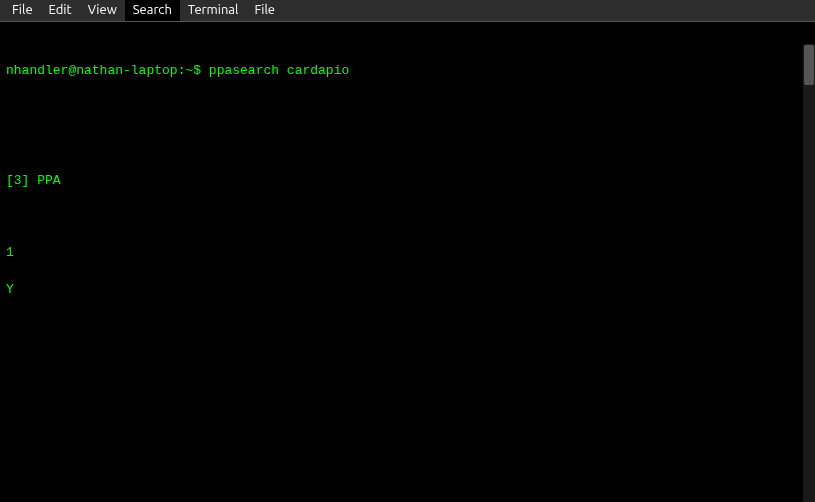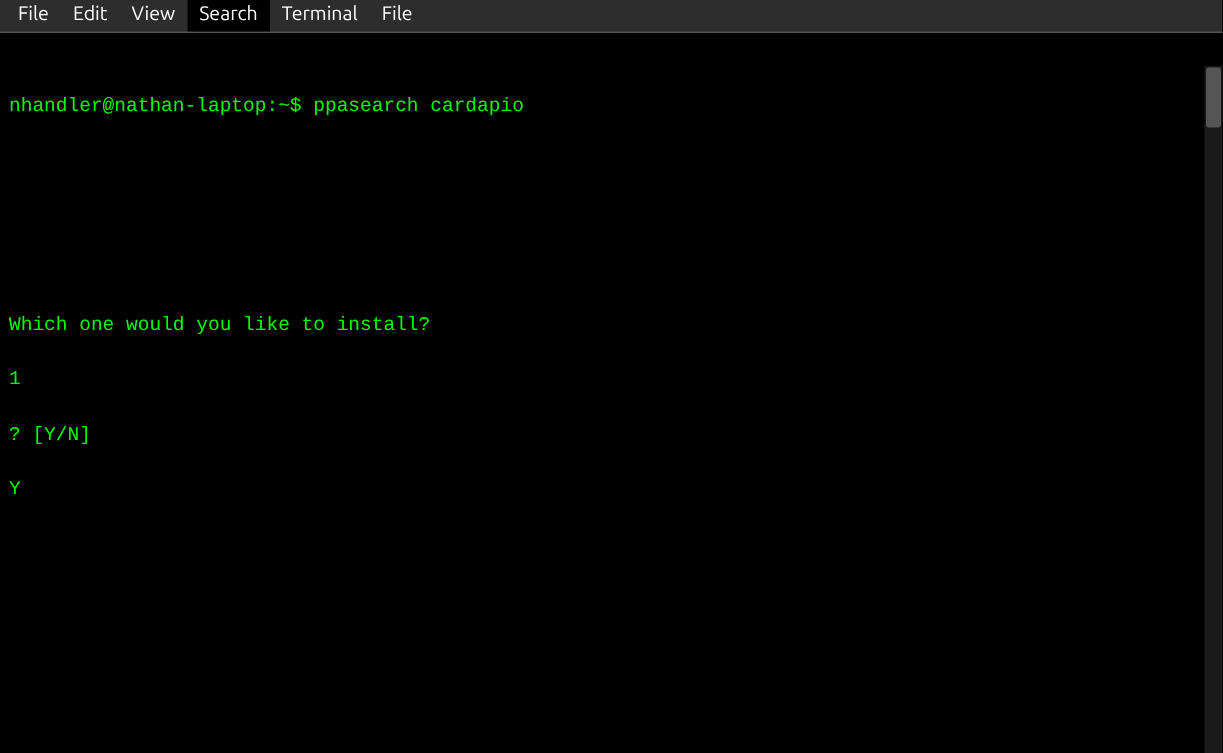--- a/index.html
+++ b/index.html
@@ -88,24 +88,23 @@
   <span class="menubar-item active">Search</span>
   <span class="menubar-item">Terminal</span>
   <span class="menubar-item">File</span>
 </div>
 
 <div class="terminal-wrapper">
   <div class="terminal-content" id="terminal-content">
   <span class="terminal-line">nhandler@nathan-laptop:~$ ppasearch cardapio</span>
 <span class="terminal-line">&nbsp;</span>
 <span class="terminal-line">&nbsp;</span>
+<span class="terminal-line">[3] PPA</span>
 <span class="terminal-line">&nbsp;</span>
-<span class="terminal-line">Which one would you like to install?</span>
 <span class="terminal-line">1</span>
-<span class="terminal-line">? [Y/N]</span>
 <span class="terminal-line">Y</span>
 
 
 
 
 
 
 
 
 

